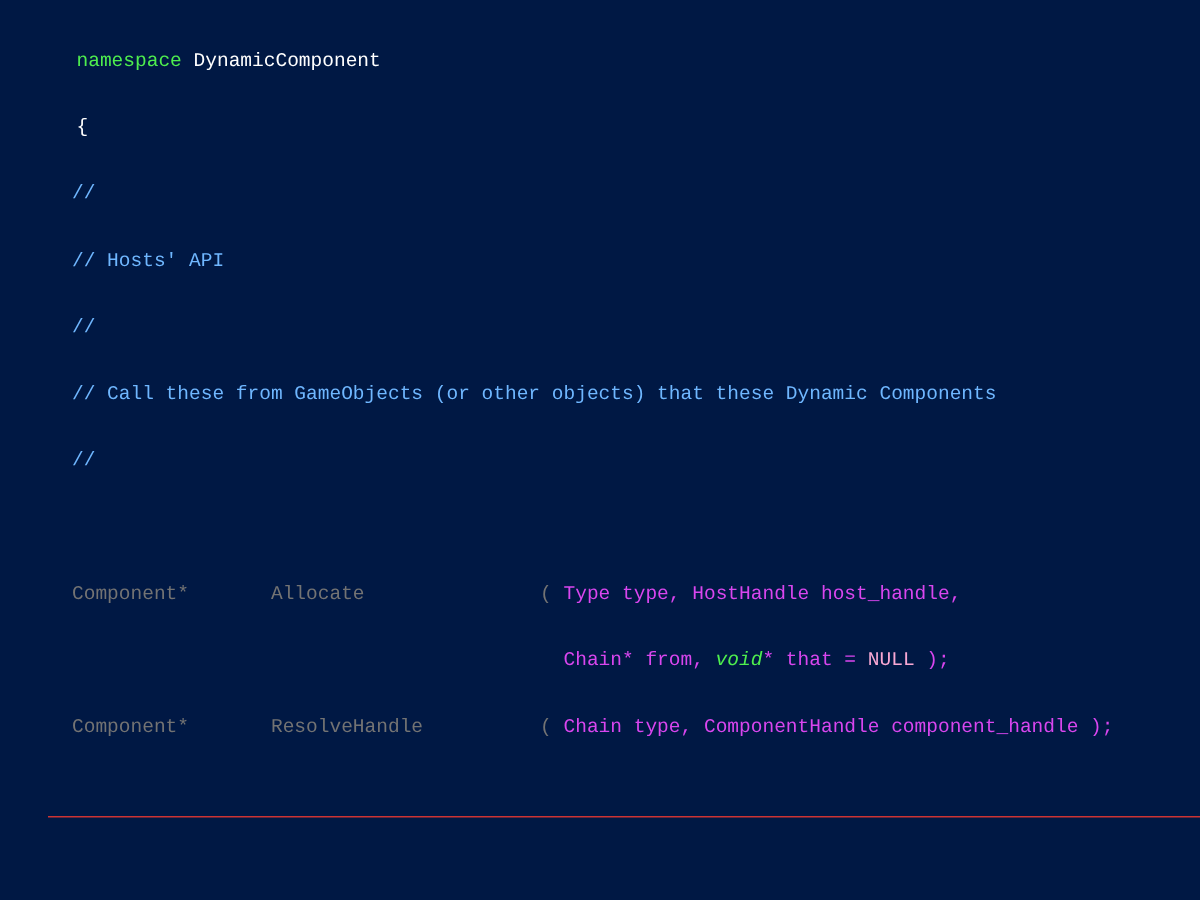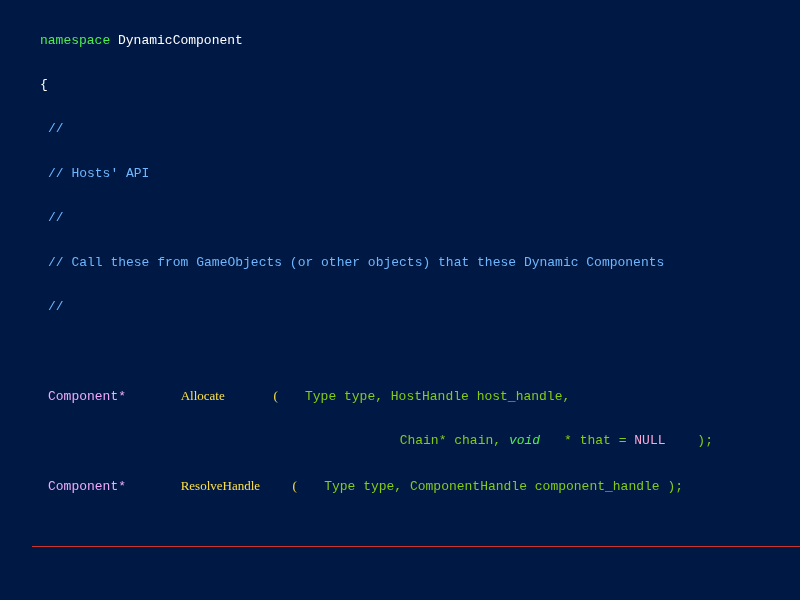--- a/index.html
+++ b/index.html
@@ -11,53 +11,53 @@
     font-family: "Courier New", monospace;
     font-size: 13px;
     overflow: hidden;
   }
   .editor {
     padding: 4px 0 0 0;
     white-space: pre;
     line-height: 14.8px;
   }
   .line {
-    padding-left: 40px;
+    padding-left: 51px;
   }
   .line.indent {
     padding-left: 48px;
   }
   .divider {
     height: 1px;
     background: #cc3333;
     margin: 7px 0 12px 32px;
   }
   .kw { color: #4eee4e; }      
   .ns { color: #ffffff; }      
   .brace { color: #ffffff; }
   .cmt1 { color: #6fb7ff; }    
-  .type { color: #f0abfc; }    
-  .fn { color: #fde047; font-family: Liberation Serif, serif; }
-  .sym { color: #84cc16; margin-left: 24px; }
+  .type { color: #737373; }    
+  .fn { color: #737373; }
+  .sym { color: #d946ef; }
   .vkw { color: #4eee4e; font-style: italic; }     
   .con { color: #f9a8d4; }    
 </style>
 </head>
 <body>
 
 <div class="editor">
   <div class="line"><span class="kw">namespace</span><span class="ns"> DynamicComponent</span></div>
   <div class="line"><span class="brace">{</span></div>
   <div class="line indent"><span class="cmt1">//</span></div>
   <div class="line indent"><span class="cmt1">// Hosts' API</span></div>
   <div class="line indent"><span class="cmt1">//</span></div>
   <div class="line indent"><span class="cmt1">// Call these from GameObjects (or other objects) that these Dynamic Components</span></div>
   <div class="line indent"><span class="cmt1">//</span></div>
   <div class="line indent">&nbsp;</div>
   <div class="line indent"><span class="type">Component*       </span><span class="fn">Allocate               ( </span><span class="sym">Type type, HostHandle host_handle,</span></div>
-  <div class="line indent"><span class="sym">                                          Chain* chain, </span><span class="vkw">void</span><span class="sym">* that = </span><span class="con">NULL</span><span class="sym"> );</span></div>
-  <div class="line indent"><span class="type">Component*       </span><span class="fn">ResolveHandle          ( </span><span class="sym">Type type, ComponentHandle component_handle );</span></div>
+  <div class="line indent"><span class="sym">                                          Chain* from, </span><span class="vkw">void</span><span class="sym">* that = </span><span class="con">NULL</span><span class="sym"> );</span></div>
+  <div class="line indent"><span class="type">Component*       </span><span class="fn">ResolveHandle          ( </span><span class="sym">Chain type, ComponentHandle component_handle );</span></div>
 
   <div class="divider"></div>
 
   
   
 </div>
 
 </body></html>

